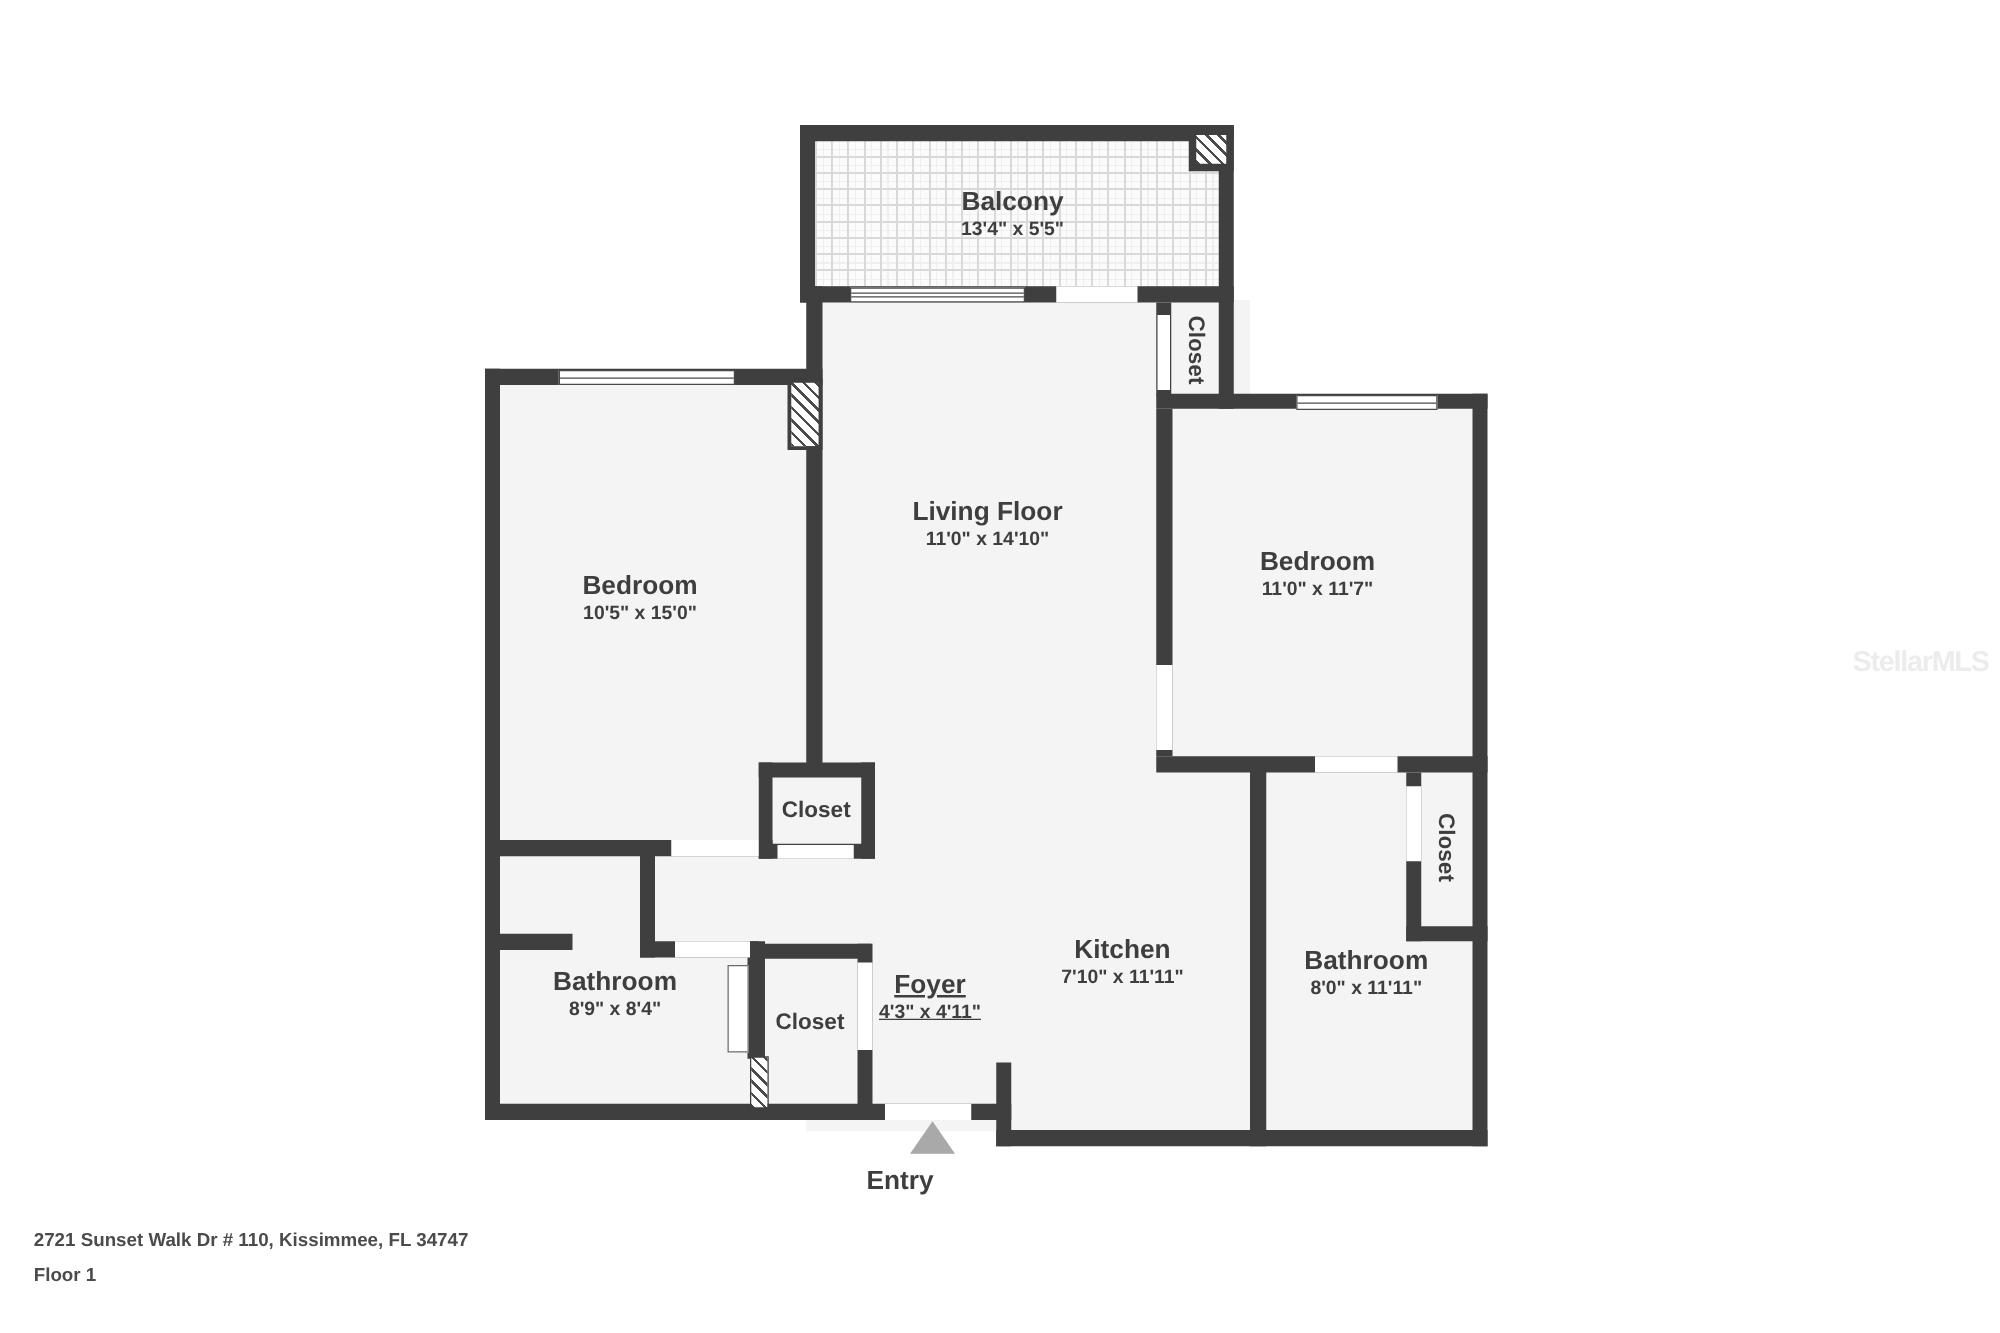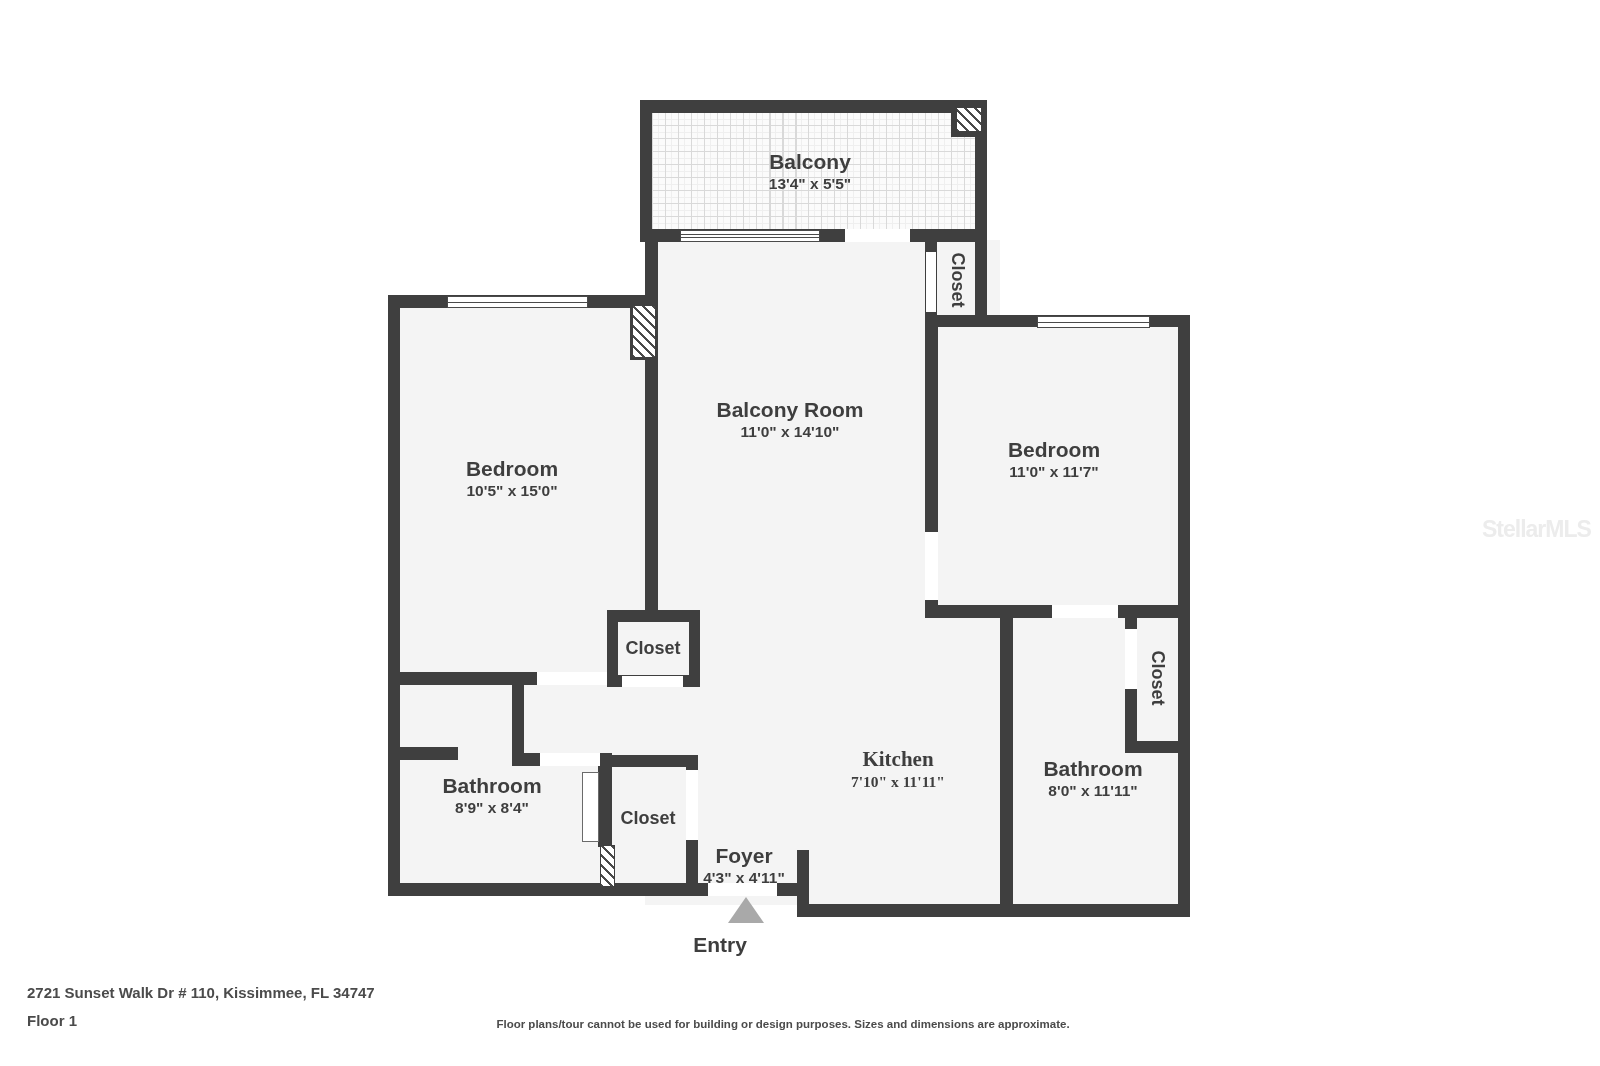--- a/index.html
+++ b/index.html
@@ -92,57 +92,56 @@
   <div class="w" style="left:951px;top:102px;width:36px;height:35px;"></div>
   <div class="hatch" style="position:absolute;left:957px;top:108px;width:24px;height:23px;"></div>
   <div class="hatch" style="position:absolute;left:630px;top:303px;width:28px;height:57px;border:3px solid #3f3f3f;box-sizing:border-box;"></div>
   <div class="hatch" style="position:absolute;left:600px;top:845px;width:15px;height:42px;border:1px solid #3f3f3f;box-sizing:border-box;"></div>
 
   <div class="lbl" style="left:810px;top:150px;">
     <div class="t">Balcony</div>
     <div class="d">13'4" x 5'5"</div>
   </div>
   <div class="lbl" style="left:790px;top:398px;">
-    <div class="t">Balcony Room</div>
+    <div class="t">Living Floor</div>
     <div class="d">11'0" x 14'10"</div>
   </div>
   <div class="lbl" style="left:512px;top:457px;">
     <div class="t">Bedroom</div>
     <div class="d">10'5" x 15'0"</div>
   </div>
   <div class="lbl" style="left:1054px;top:438px;">
     <div class="t">Bedroom</div>
     <div class="d">11'0" x 11'7"</div>
   </div>
-  <div class="lbl" style="left:898px;top:748px;font-family:Liberation Serif, serif;">
+  <div class="lbl" style="left:898px;top:748px;">
     <div class="t">Kitchen</div>
     <div class="d">7'10" x 11'11"</div>
   </div>
   <div class="lbl" style="left:492px;top:774px;">
     <div class="t">Bathroom</div>
     <div class="d">8'9" x 8'4"</div>
   </div>
   <div class="lbl" style="left:1093px;top:757px;">
     <div class="t">Bathroom</div>
     <div class="d">8'0" x 11'11"</div>
   </div>
-  <div class="lbl" style="left:744px;top:844px;">
+  <div class="lbl" style="left:744px;top:776px;text-decoration:underline;">
     <div class="t">Foyer</div>
     <div class="d">4'3" x 4'11"</div>
   </div>
 
   <div class="closet-rot" style="left:957px;top:280px;">Closet</div>
   <div class="closet-lbl" style="left:653px;top:648px;">Closet</div>
   <div class="closet-rot" style="left:1157px;top:678px;">Closet</div>
   <div class="closet-lbl" style="left:648px;top:818px;">Closet</div>
 
   <div class="tri" style="left:728px;top:897px;"></div>
   <div class="lbl" style="left:720px;top:933px;">
     <div class="t">Entry</div>
   </div>
 
   <div class="watermark" style="left:1482px;top:516px;">StellarMLS</div>
 
   <div class="footer-line" style="left:27px;top:984px;">2721 Sunset Walk Dr # 110, Kissimmee, FL 34747</div>
   <div class="footer-line" style="left:27px;top:1012px;">Floor 1</div>
-  <div class="disclaimer" style="left:783px;top:1018px;">Floor plans/tour cannot be used for building or design purposes. Sizes and dimensions are approximate.</div>
 
 </div>
 
 </body></html>

